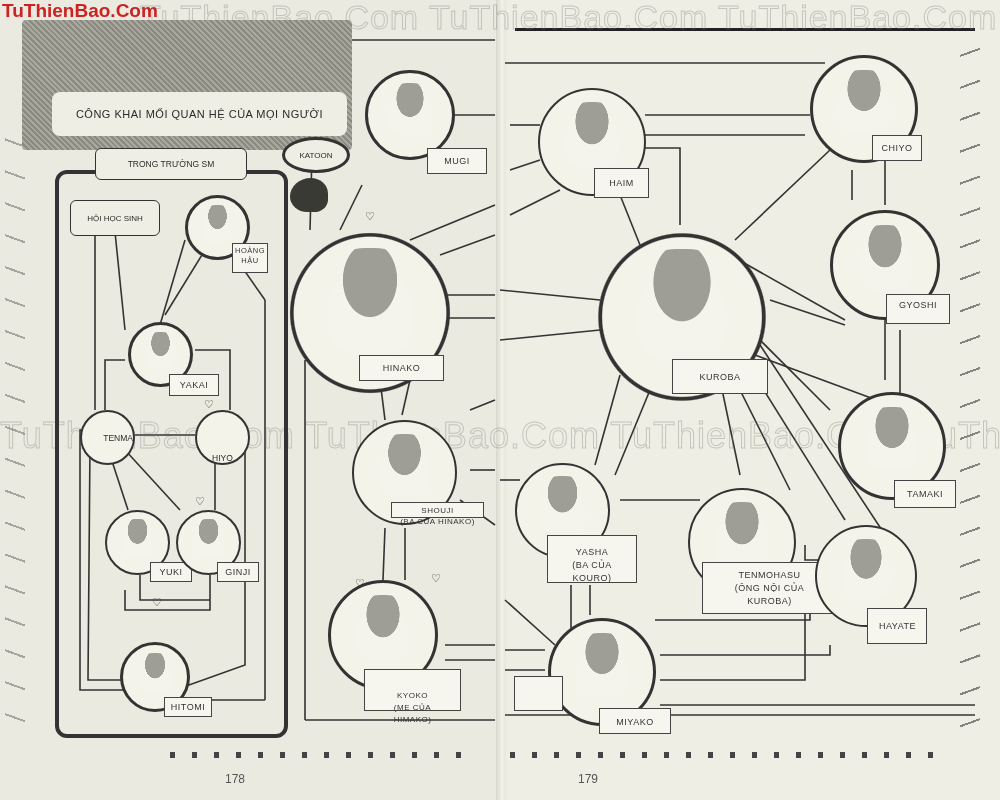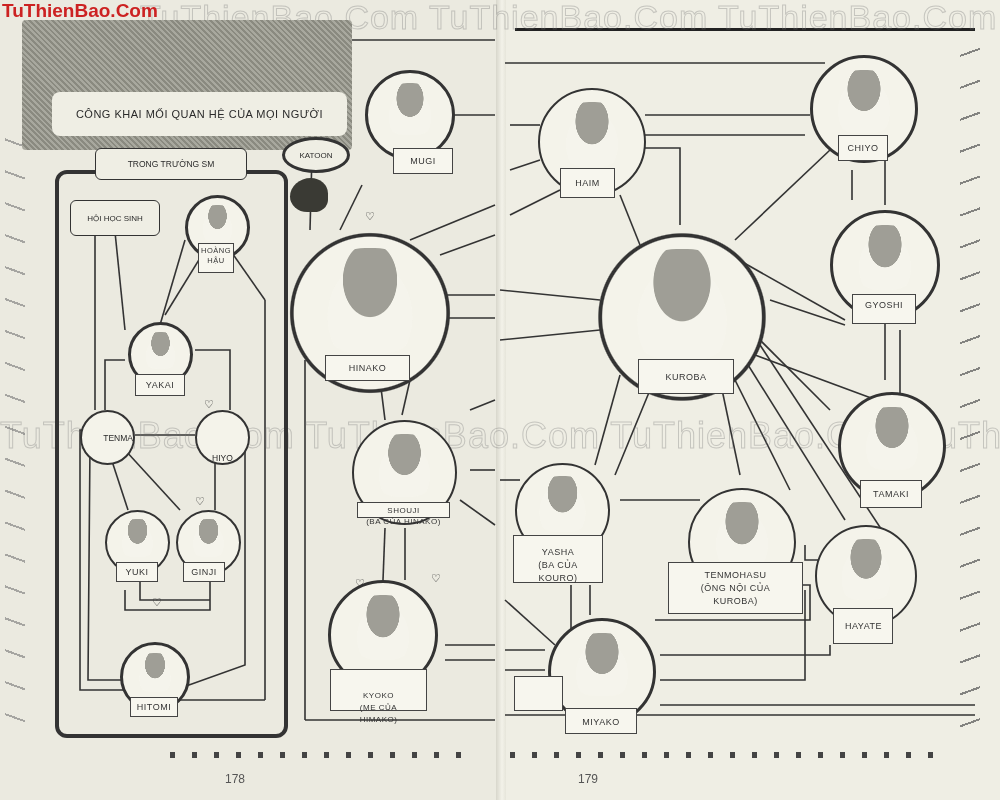--- a/index.html
+++ b/index.html
@@ -6,21 +6,21 @@
   body{width:1000px;height:800px;position:relative;overflow:hidden;background:#ecece2;font-family:"Liberation Sans",sans-serif;color:#2a2a2a;}
   .page{position:absolute;top:0;height:800px;}
   .page-left{left:0;width:500px;background:#ebeae0;}
   .page-right{left:500px;width:500px;background:#efeee4;}
   .gutter{position:absolute;left:496px;top:0;width:10px;height:800px;background:linear-gradient(90deg,#d8d7cc,#f3f2e9 60%,#e6e5da);}
   svg.links{position:absolute;left:0;top:0;width:1000px;height:800px;}
   .node{position:absolute;border-radius:50%;border:3px solid #333;background:#f4f3ea;box-sizing:border-box;}
   .node.thin{border-width:2px;}
   .node.star{border:none;background:radial-gradient(circle,#f4f3ea 62%,#f4f3ea 63%,#333 64%,#333 66%,transparent 67%);}
   .face{position:absolute;left:18%;top:12%;width:64%;height:62%;border-radius:45% 45% 40% 40%;background:radial-gradient(ellipse at 50% 30%,#5a5a52 0,#5a5a52 35%,transparent 36%),radial-gradient(ellipse at 50% 65%,#f7f6ee 0,#f7f6ee 55%,transparent 56%);opacity:.55;}
-  .label{position:absolute;background:#f7f6ee;border:1.5px solid #444;font-size:9px;letter-spacing:.5px;text-align:center;line-height:12px;padding:4px 2px;box-sizing:border-box;white-space:pre-line;color:#333;}
+  .label{position:absolute;background:#f7f6ee;border:1.5px solid #444;font-size:9px;letter-spacing:.5px;text-align:center;line-height:12px;padding:4px 2px;box-sizing:border-box;white-space:pre-line;color:#333;margin-left:34px;}
   .title-band{position:absolute;left:22px;top:20px;width:330px;height:130px;background:repeating-linear-gradient(45deg,#8a8a80 0 2px,#a8a89e 2px 4px);border-radius:4px;}
   .title-box{position:absolute;left:30px;top:72px;width:295px;height:44px;background:#efeee4;border-radius:8px;font-size:11px;display:flex;align-items:center;justify-content:center;letter-spacing:.5px;}
   .school-frame{position:absolute;left:55px;top:170px;width:225px;height:560px;border:4px solid #333;border-radius:12px;}
   .scroll{position:absolute;left:95px;top:148px;width:150px;height:30px;background:#efeee4;border:1.5px solid #333;border-radius:6px;font-size:8.5px;display:flex;align-items:center;justify-content:center;}
   .bubble{position:absolute;left:282px;top:137px;width:62px;height:30px;border:3px solid #333;border-radius:50%;background:#efeee4;font-size:8px;display:flex;align-items:center;justify-content:center;}
   .crow{position:absolute;left:290px;top:178px;width:38px;height:34px;background:#3a3a34;border-radius:60% 50% 40% 50%;}
   .council{position:absolute;left:70px;top:200px;width:88px;height:34px;border:1.5px solid #333;border-radius:6px;background:#efeee4;font-size:8px;display:flex;align-items:center;justify-content:center;}
   .watermark{position:absolute;font-size:36px;color:transparent;-webkit-text-stroke:1px rgba(120,120,120,.35);white-space:nowrap;letter-spacing:1px;}
   .brand{position:absolute;left:2px;top:0;font-size:19px;font-weight:bold;color:#cc2222;}
   .pagenum{position:absolute;top:772px;font-size:12px;color:#555;}

